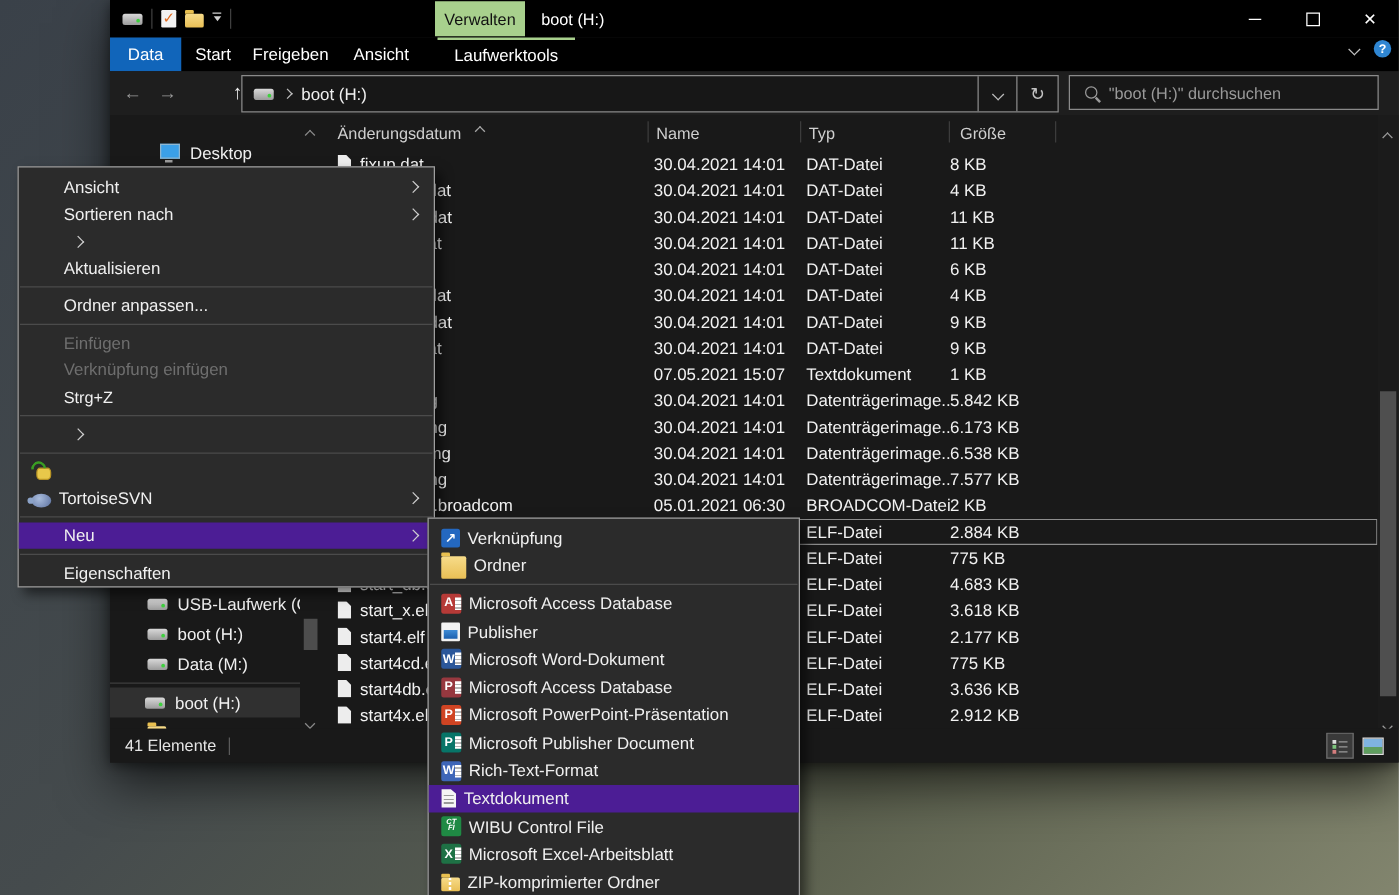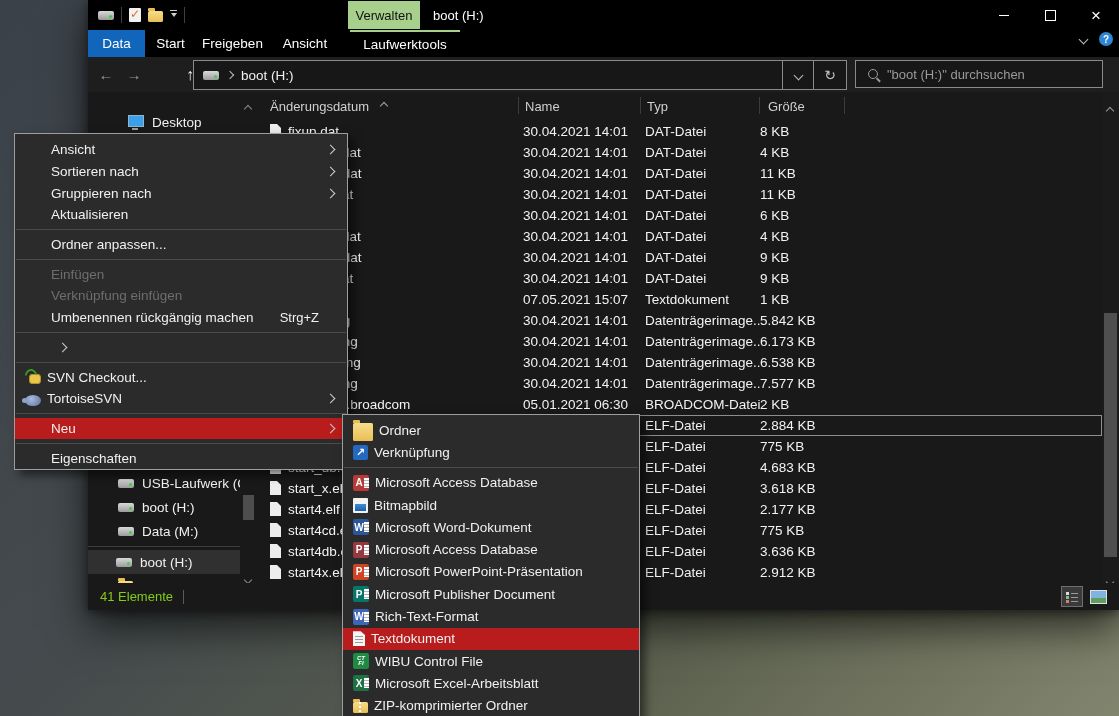--- a/index.html
+++ b/index.html
@@ -102,38 +102,38 @@
   .c-date{padding-left:4px}.c-type{padding-left:4px;overflow:hidden}
   .c-size{text-align:left;padding-right:8px}
 
   .list-scroll{position:absolute;right:0;top:0;width:17px;height:100%;background:#1b1b1b}
   .list-scroll .up{position:absolute;left:5px;top:8px;color:#9a9a9a}
   .list-scroll .down{position:absolute;left:5px;top:479px;color:#9a9a9a}
   .ls-thumb{position:absolute;left:2px;top:221px;width:13px;height:244px;background:#4f4f4f}
 
   
   .statusbar{position:absolute;left:0;top:583px;right:0;height:27px;background:#191919}
-  .status-left{position:absolute;left:12px;top:0;height:27px;display:flex;align-items:center;gap:10px;color:#84cc16;font-size:13px}
+  .status-left{position:absolute;left:12px;top:0;height:27px;display:flex;align-items:center;gap:10px;color:#e5e5e5;font-size:13px}
   .status-div{width:1px;height:14px;background:#5a5a5a}
   .viewbtns{position:absolute;right:10px;top:3px;display:flex;gap:4px}
   .vbtn{width:22px;height:21px;display:flex;align-items:center;justify-content:center}
   .vbtn.active{background:#3a3a3a;box-shadow:inset 0 0 0 1px #6e6e6e}
   .ic-details-view{width:12px;height:12px;position:relative}
   .ic-details-view::before{content:"";position:absolute;left:0;top:1px;width:3px;height:3px;background:#ddd;box-shadow:0 4px 0 #7dc47d,0 8px 0 #d47d7d}
   .ic-details-view::after{content:"";position:absolute;left:5px;top:2px;width:7px;height:1px;background:#9a9a9a;box-shadow:0 4px 0 #9a9a9a,0 8px 0 #9a9a9a}
   .ic-thumbnail-view{width:15px;height:12px;border:1px solid #e0e0e0;background:linear-gradient(180deg,#7fb3e0 0 55%,#5f9e5f 55% 100%)}
 
   
   .menu{position:absolute;background:#2b2b2b;border:1px solid #9e9e9e;box-sizing:border-box;
         box-shadow:5px 5px 9px rgba(0,0,0,.55);padding-top:5px}
   #context-menu{left:14px;top:133px;width:334px;height:337px;z-index:30}
   #new-submenu{left:342px;top:414px;width:298px;height:305px;z-index:31;padding-top:4px}
   .mitem{display:flex;align-items:center;height:21.7px;color:#f0f0f0;font-size:13.5px;white-space:nowrap}
   #new-submenu .mitem{height:22.3px}
-  .mitem.highlighted{background:#b91c1c}
+  .mitem.highlighted{background:#4c1d95}
   .mitem.disabled{color:#6e6e6e}
   .msep{height:1px;background:#4b4b4b;margin:3.5px 1px}
   .mi-ic{width:20px;height:18px;margin-left:10px;margin-right:6px}
   .mi-label{flex:1}
   .mi-shortcut{margin-right:4px;font-size:13px}
   .mi-arrow{width:14px;margin-right:10px;color:#cfcfcf;display:flex;justify-content:center}
 
   
   .tile{width:16px;height:16px;border-radius:2px;color:#fff;font-weight:bold;font-size:10px;position:relative;padding-right:0}
   .tile-page::after{content:"";position:absolute;right:0;top:3px;width:5px;height:10px;
@@ -544,21 +544,20 @@
     <div class="mitem">
     <span class="mi-ic ic ic-empty"></span>
     <span class="mi-label">Sortieren nach</span>
     <span class="mi-shortcut hiddenv"></span>
     <span class="mi-arrow">
         <span class="chev r"></span>
       </span>
   </div>
     <div class="mitem">
     <span class="mi-ic ic ic-empty"></span>
-    <span class="mi-label">Gruppieren nach</span>
     <span class="mi-shortcut hiddenv"></span>
     <span class="mi-arrow">
         <span class="chev r"></span>
       </span>
   </div>
     <div class="mitem">
     <span class="mi-ic ic ic-empty"></span>
     <span class="mi-label">Aktualisieren</span>
     <span class="mi-shortcut hiddenv"></span>
     <span class="mi-arrow hiddenv">
@@ -586,38 +585,36 @@
     <div class="mitem disabled">
     <span class="mi-ic ic ic-empty"></span>
     <span class="mi-label">Verknüpfung einfügen</span>
     <span class="mi-shortcut hiddenv"></span>
     <span class="mi-arrow hiddenv">
         <span class="chev r"></span>
       </span>
   </div>
     <div class="mitem">
     <span class="mi-ic ic ic-empty"></span>
-    <span class="mi-label">Umbenennen rückgängig machen</span>
     <span class="mi-shortcut">Strg+Z</span>
     <span class="mi-arrow hiddenv">
         <span class="chev r"></span>
       </span>
   </div>
     <div class="msep"></div>
     <div class="mitem">
     <span class="mi-ic ic ic-empty"></span>
     <span class="mi-shortcut hiddenv"></span>
     <span class="mi-arrow">
         <span class="chev r"></span>
       </span>
   </div>
     <div class="msep"></div>
     <div class="mitem">
     <span class="mi-ic ic ic-svn-checkout"></span>
-    <span class="mi-label">SVN Checkout...</span>
     <span class="mi-shortcut hiddenv"></span>
     <span class="mi-arrow hiddenv">
         <span class="chev r"></span>
       </span>
   </div>
     <div class="mitem">
     <span class="mi-ic ic ic-tortoisesvn"></span>
     <span class="mi-label">TortoiseSVN</span>
     <span class="mi-shortcut hiddenv"></span>
     <span class="mi-arrow">
@@ -639,49 +636,49 @@
     <span class="mi-label">Eigenschaften</span>
     <span class="mi-shortcut hiddenv"></span>
     <span class="mi-arrow hiddenv">
         <span class="chev r"></span>
       </span>
   </div>
   </div>
 
 <div class="menu" id="new-submenu">
     <div class="mitem">
+    <span class="mi-ic ic ic-shortcut-arrow"></span>
+    <span class="mi-label">Verknüpfung</span>
+    <span class="mi-shortcut hiddenv"></span>
+    <span class="mi-arrow hiddenv">
+        <span class="chev r"></span>
+      </span>
+  </div>
+    <div class="mitem">
     <span class="mi-ic ic ic-folder"></span>
     <span class="mi-label">Ordner</span>
     <span class="mi-shortcut hiddenv"></span>
     <span class="mi-arrow hiddenv">
         <span class="chev r"></span>
       </span>
   </div>
-    <div class="mitem">
-    <span class="mi-ic ic ic-shortcut-arrow"></span>
-    <span class="mi-label">Verknüpfung</span>
-    <span class="mi-shortcut hiddenv"></span>
-    <span class="mi-arrow hiddenv">
-        <span class="chev r"></span>
-      </span>
-  </div>
     <div class="msep"></div>
     <div class="mitem">
     <span class="mi-ic ic ic-access-database tile tile-page">
         <i>A</i>
       </span>
     <span class="mi-label">Microsoft Access Database</span>
     <span class="mi-shortcut hiddenv"></span>
     <span class="mi-arrow hiddenv">
         <span class="chev r"></span>
       </span>
   </div>
     <div class="mitem">
     <span class="mi-ic ic ic-bitmap-image"></span>
-    <span class="mi-label">Bitmapbild</span>
+    <span class="mi-label">Publisher</span>
     <span class="mi-shortcut hiddenv"></span>
     <span class="mi-arrow hiddenv">
         <span class="chev r"></span>
       </span>
   </div>
     <div class="mitem">
     <span class="mi-ic ic ic-word-document tile tile-page">
         <i>W</i>
       </span>
     <span class="mi-label">Microsoft Word-Dokument</span>

